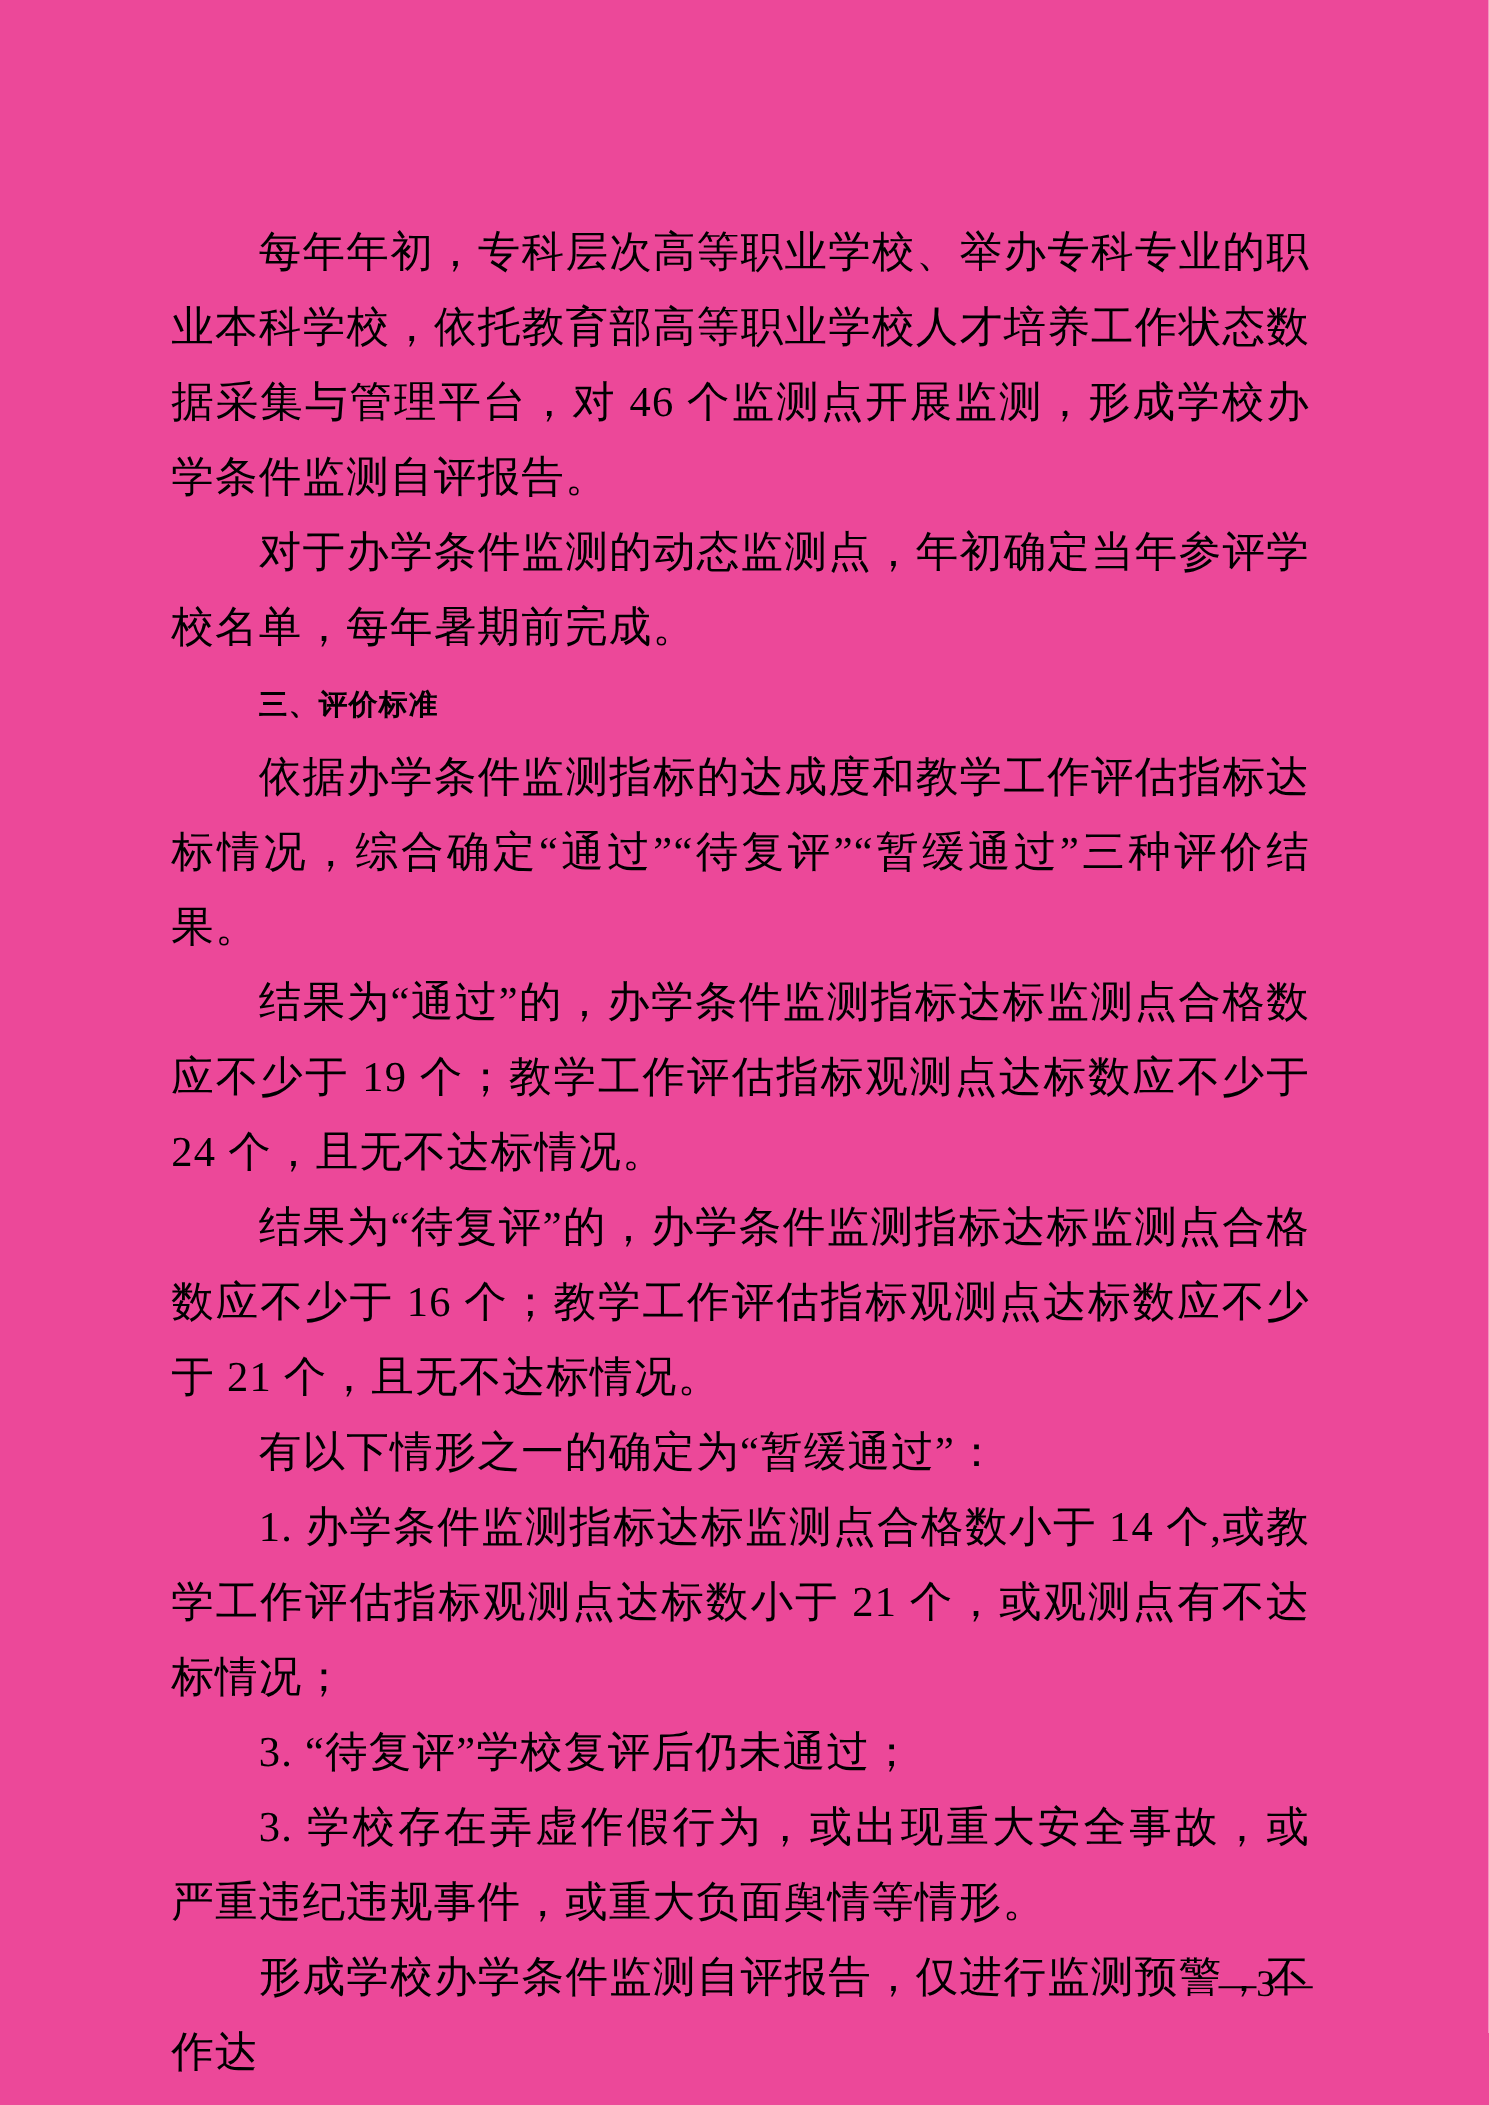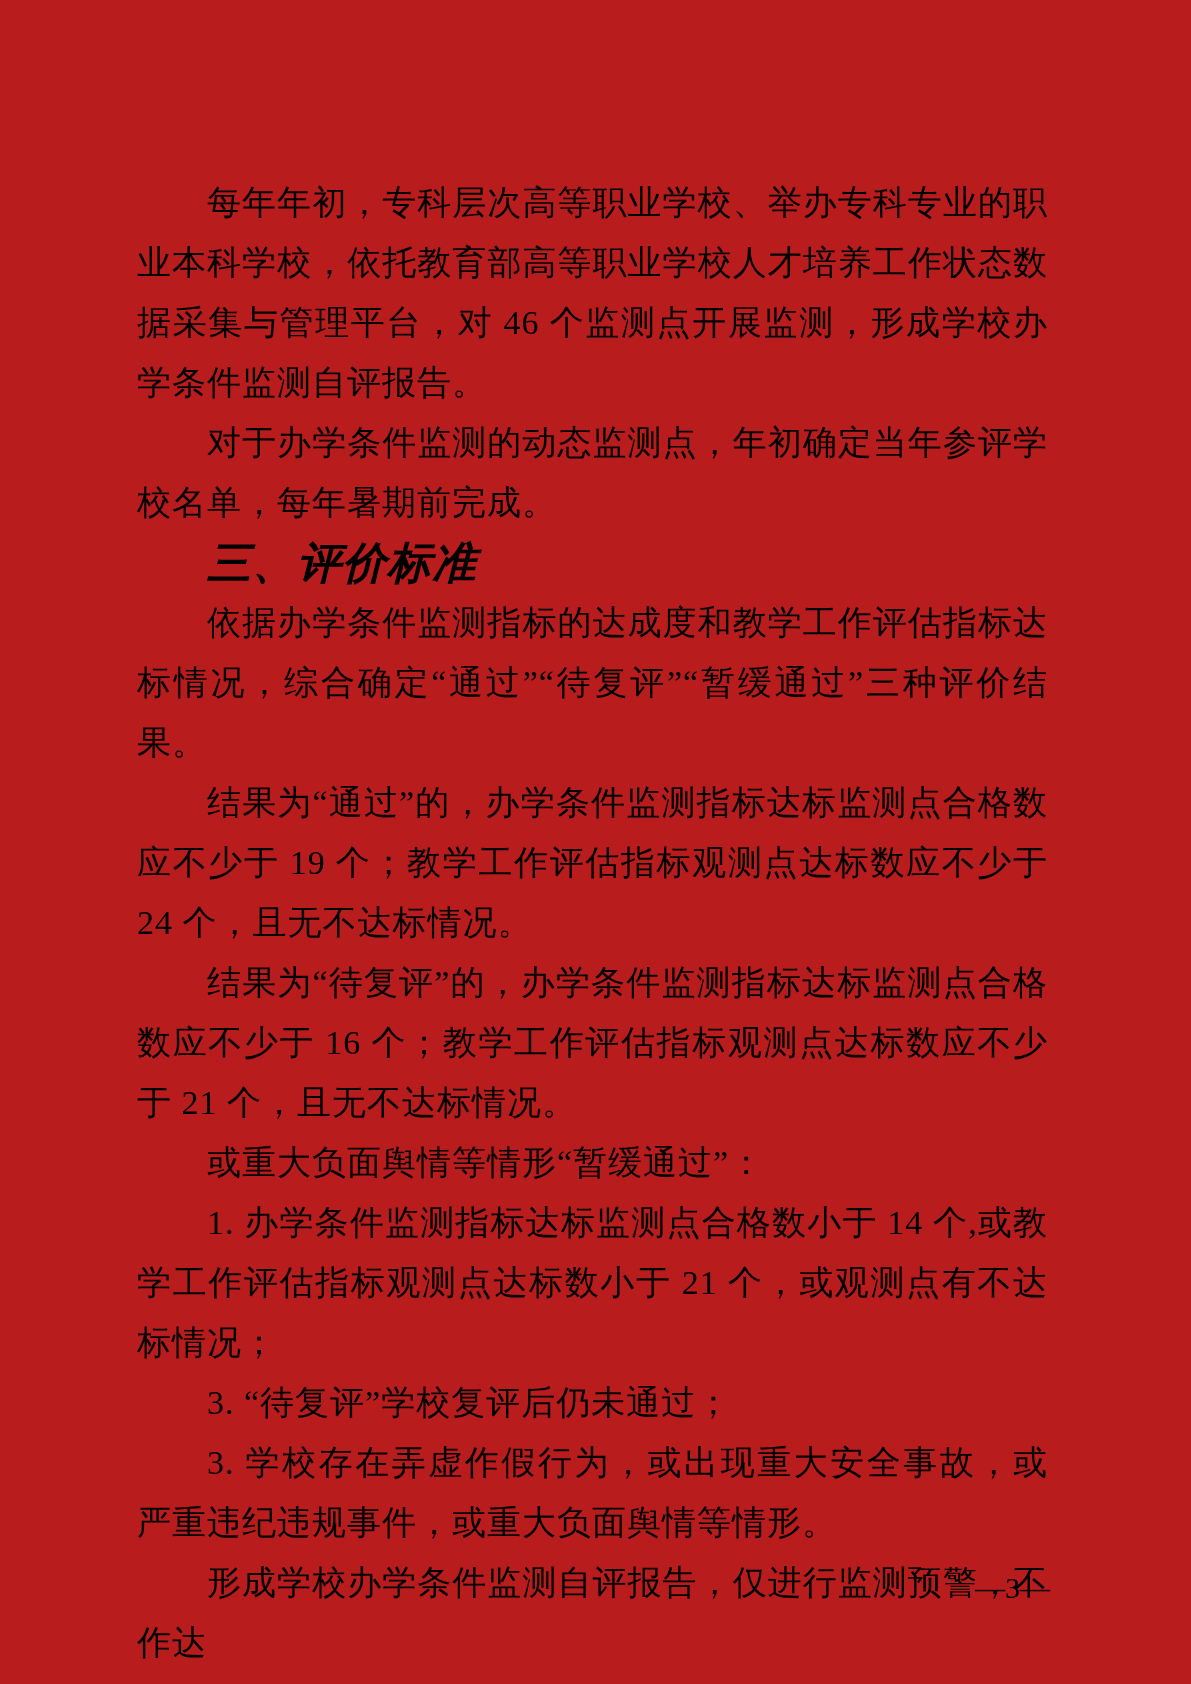--- a/index.html
+++ b/index.html
@@ -10,47 +10,46 @@
   body {
     width: 1191px;
     height: 1684px;
     font-family: "Liberation Serif", serif;
     color: #000000;
   }
   .page {
     position: relative;
     width: 1191px;
     height: 1684px;
-    background: #b91c1c;
+    background: #ec4899;
     overflow: hidden;
   }
   .content {
     position: absolute;
     left: 137px;
     top: 173px;
     width: 911px;
   }
   .para {
     margin: 0;
     font-size: 34px;
     line-height: 60px;
     text-align: justify;
     text-indent: 70px;
     letter-spacing: 1px;
     font-family: "Liberation Serif", "DejaVu Serif", serif;
   }
   .heading {
     margin: 0;
-    font-size: 44px;
+    font-size: 23px;
     line-height: 60px;
     font-weight: bold;
     text-indent: 70px;
     font-family: "Liberation Sans", "DejaVu Sans", sans-serif;
     letter-spacing: 1px;
-    font-style: italic;
   }
   .page-number {
     position: absolute;
     top: 1568px;
     right: 141px;
     font-size: 30px;
     line-height: 40px;
     font-family: "Liberation Serif", "DejaVu Serif", serif;
     letter-spacing: 0;
   }
@@ -59,20 +58,20 @@
 <body>
 
 <div class="page">
   <div class="content">
     <p class="para">每年年初，专科层次高等职业学校、举办专科专业的职业本科学校，依托教育部高等职业学校人才培养工作状态数据采集与管理平台，对 46 个监测点开展监测，形成学校办学条件监测自评报告。</p>
     <p class="para">对于办学条件监测的动态监测点，年初确定当年参评学校名单，每年暑期前完成。</p>
     <p class="heading">三、评价标准</p>
     <p class="para">依据办学条件监测指标的达成度和教学工作评估指标达标情况，综合确定“通过”“待复评”“暂缓通过”三种评价结果。</p>
     <p class="para">结果为“通过”的，办学条件监测指标达标监测点合格数应不少于 19 个；教学工作评估指标观测点达标数应不少于 24 个，且无不达标情况。</p>
     <p class="para">结果为“待复评”的，办学条件监测指标达标监测点合格数应不少于 16 个；教学工作评估指标观测点达标数应不少于 21 个，且无不达标情况。</p>
-    <p class="para">或重大负面舆情等情形“暂缓通过”：</p>
+    <p class="para">有以下情形之一的确定为“暂缓通过”：</p>
     <p class="para">1. 办学条件监测指标达标监测点合格数小于 14 个,或教学工作评估指标观测点达标数小于 21 个，或观测点有不达标情况；</p>
     <p class="para">3.  “待复评”学校复评后仍未通过；</p>
     <p class="para">3. 学校存在弄虚作假行为，或出现重大安全事故，或严重违纪违规事件，或重大负面舆情等情形。</p>
     <p class="para">形成学校办学条件监测自评报告，仅进行监测预警，不作达</p>
   </div>
   <div class="page-number">—3—</div>
 </div>
 
 </body></html>

